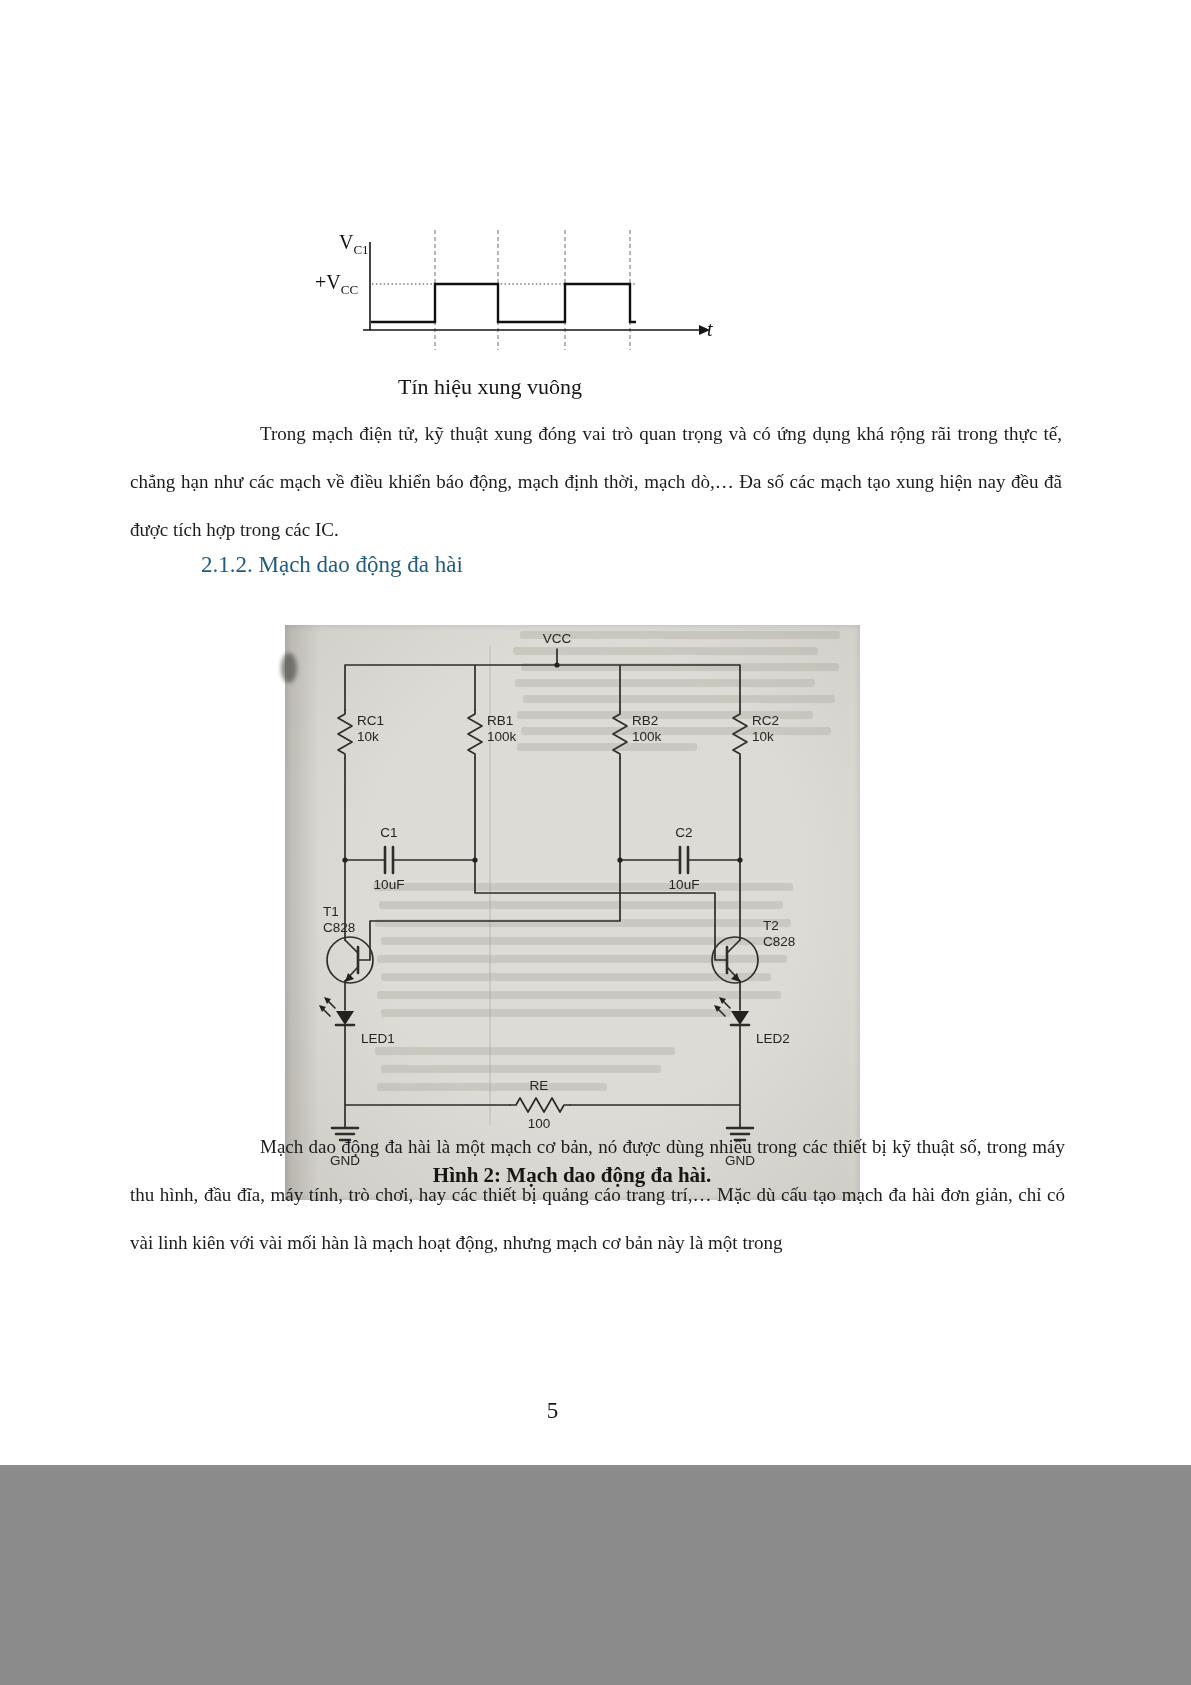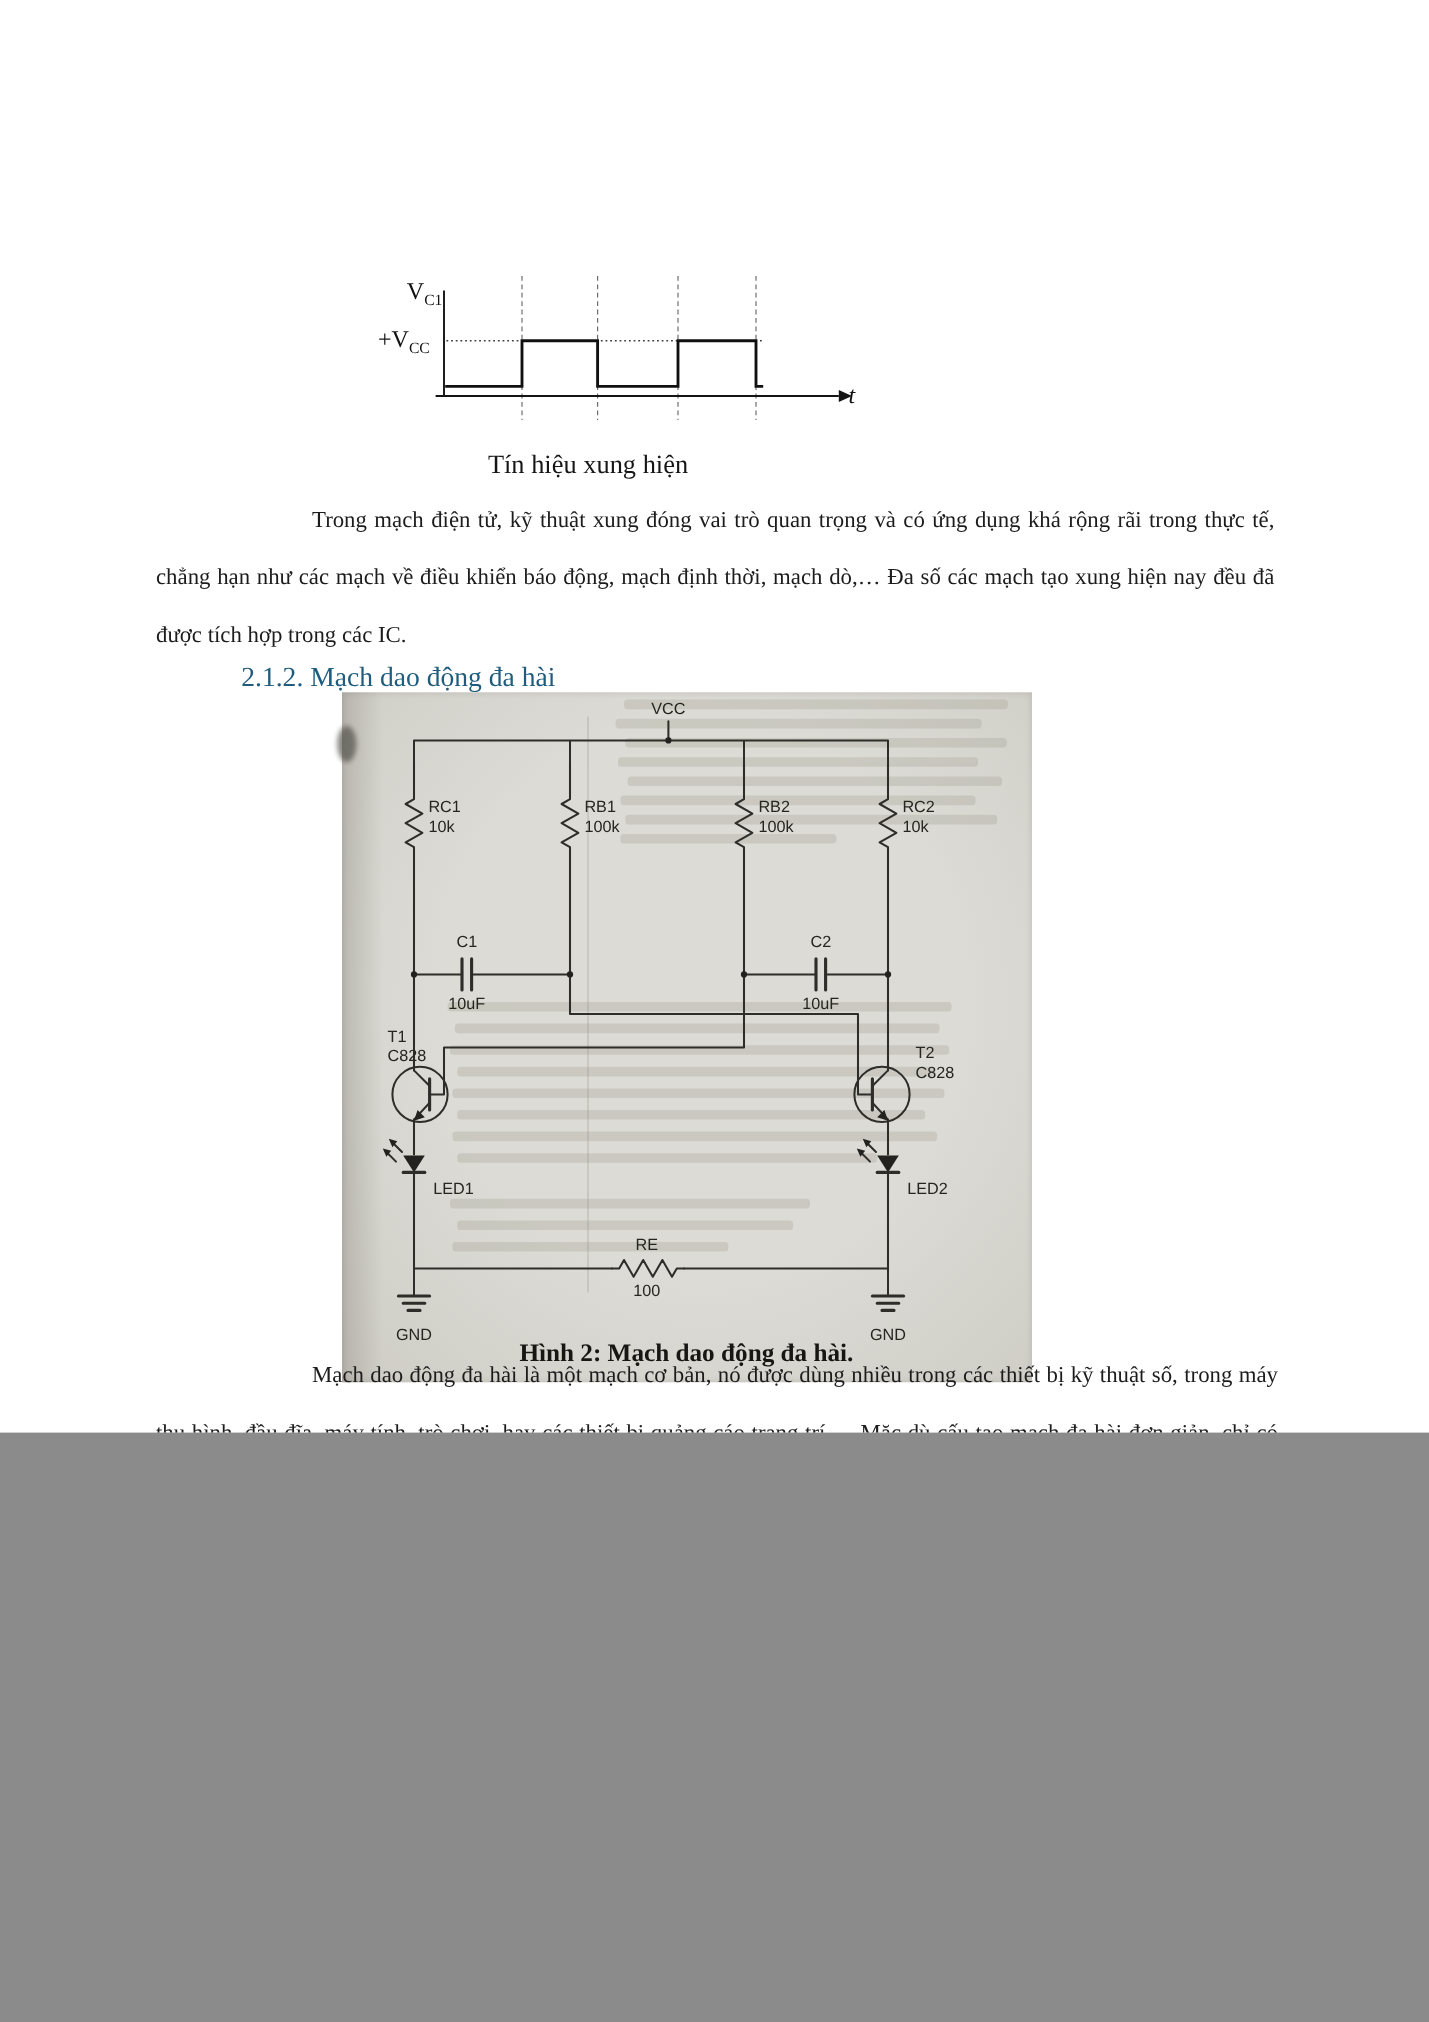--- a/index.html
+++ b/index.html
@@ -1,18 +1,18 @@
 <!DOCTYPE html>
 <html><head>
 <meta charset="utf-8">
 <style>
   html,body{margin:0;padding:0;background:#8b8b8b;}
   .page{
     position:relative;
-    width:1191px;height:1194px;
+    width:1191px;height:1465px;
     margin:0 auto;
     background:#ffffff;
     font-family:"Liberation Serif",serif;
     color:#1c1c1c;
     overflow:hidden;
     text-decoration:underline;
   }
   .abs{position:absolute;}
   .body-par{
     font-size:19px;line-height:48px;
@@ -78,27 +78,27 @@
     <path class="axis" d="M75,20 V108 M68,108 H404"></path>
     <polygon points="404,103 415,108 404,113" fill="#141414"></polygon>
 
     <path class="wave" d="M76,100 H140 V62 H203 V100 H270 V62 H335 V100 H341"></path>
 
     <text class="wlbl" x="44" y="27"><tspan>V</tspan><tspan class="wlbl-sub" dy="5">C1</tspan></text>
     <text class="wlbl" x="20" y="67"><tspan>+V</tspan><tspan class="wlbl-sub" dy="5">CC</tspan></text>
     <text class="wlbl-i" x="412" y="114">t</text>
   </svg>
 
-  <div class="abs fig-caption" style="left:315px;top:374px;width:350px;">Tín hiệu xung hiện</div>
+  <div class="abs fig-caption" style="left:315px;top:374px;width:350px;">Tín hiệu xung vuông</div>
 
   <p class="abs body-par" style="left:130px;top:410px;width:932px;">Trong mạch điện tử, kỹ thuật xung đóng vai trò quan trọng và có ứng dụng khá rộng rãi trong thực tế, chẳng hạn như các mạch về điều khiển báo động, mạch định thời, mạch dò,… Đa số các mạch tạo xung hiện nay đều đã được tích hợp trong các IC.</p>
 
   <h3 class="abs heading" style="left:201px;top:552px;">2.1.2. Mạch dao động đa hài</h3>
 
-  <div class="abs scan" style="left:285px;top:577px;width:575px;height:575px;">
+  <div class="abs scan" style="left:285px;top:625px;width:575px;height:575px;">
     <div class="abs blotch" style="left:-4px;top:28px;"></div>
 
     <svg width="575" height="575" viewBox="0 0 575 575">
 
       <g opacity="0.3">
         <rect class="bleed" x="235" y="6" width="320" height="8" rx="3"></rect>
         <rect class="bleed" x="228" y="22" width="305" height="8" rx="3"></rect>
         <rect class="bleed" x="236" y="38" width="318" height="8" rx="3"></rect>
         <rect class="bleed" x="230" y="54" width="300" height="8" rx="3"></rect>
         <rect class="bleed" x="238" y="70" width="312" height="8" rx="3"></rect>

